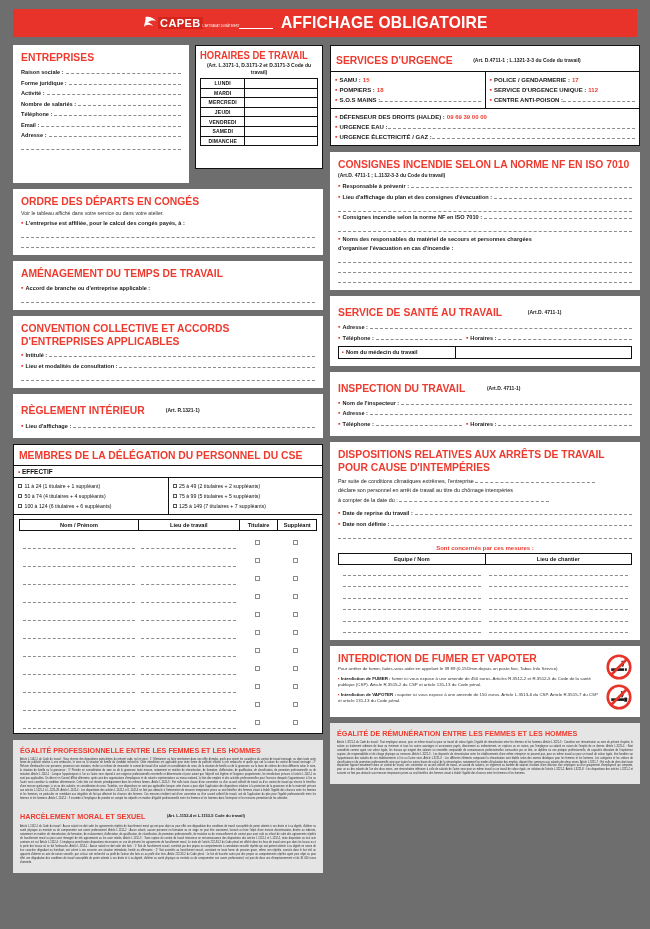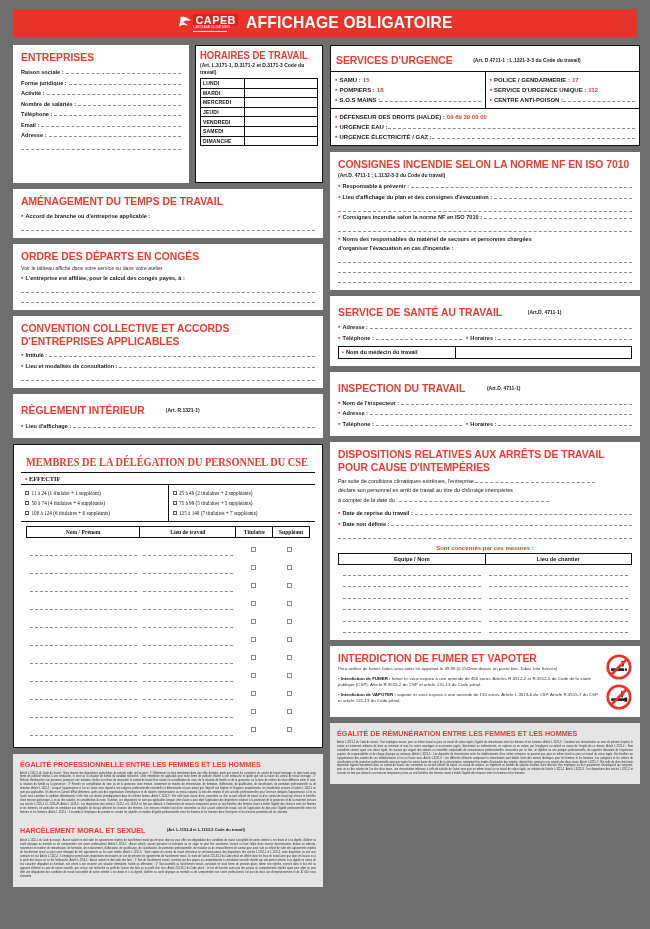--- a/index.html
+++ b/index.html
@@ -21,21 +21,21 @@
     align-items: center;
     justify-content: center;
     gap: 8px;
   }
   .logo {
     display: flex;
     align-items: center;
     gap: 1px;
   }
   .logo-swoosh { width: 13px; height: 16px; }
-  .logo-text { display: flex; flex-direction: column; align-items: flex-start; }
+  .logo-text { display: flex; flex-direction: row; align-items: flex-end; }
   .logo-word {
     color: #ffffff;
     font-size: 11px;
     font-weight: bold;
     letter-spacing: .4px;
     background: #d4241c;
     padding: 0 2px;
     line-height: 12px;
   }
   .logo-sub {
@@ -340,21 +340,21 @@
               <span class="dots"></span>
             </div>
           <div class="field">
               <span class="lbl">Adresse :</span>
               <span class="dots"></span>
             </div>
           <div class="blankline"></div>
         </div>
       </div>
 
-      <div class="panel framed" style="width:128px;height:138px;padding:3px 4px;">
+      <div class="panel framed" style="width:128px;height:124px;padding:3px 4px;text-align:center;">
         <div class="sec-title sm">HORAIRES DE TRAVAIL</div>
         <div class="legal">(Art. L.3171-1, D.3171-2 et D.3171-3 Code du travail)</div>
         <table class="hr-table">
           <tbody>
             <tr>
                 <td class="day">LUNDI</td>
                 <td></td>
               </tr>
             <tr>
                 <td class="day">MARDI</td>
@@ -379,36 +379,36 @@
             <tr>
                 <td class="day">DIMANCHE</td>
                 <td></td>
               </tr>
           </tbody>
         </table>
       </div>
     </div>
 
     <div class="panel">
-      <div class="sec-title">AMÉNAGEMENT DU TEMPS DE TRAVAIL</div>
-      <div class="field" style="margin-top:4px;">
-        <span class="bullet">▪</span>
-        <span class="lbl">Accord de branche ou d'entreprise applicable :</span>
-      </div>
-      <div class="blankline"></div>
-    </div>
-
-    <div class="panel">
       <div class="sec-title">ORDRE DES DÉPARTS EN CONGÉS</div>
       <div class="note">Voir le tableau affiché dans votre service ou dans votre atelier.</div>
       <div class="field">
         <span class="bullet">▪</span>
         <span class="lbl">L'entreprise est affiliée, pour le calcul des congés payés, à :</span>
       </div>
       <div class="blankline"></div>
+      <div class="blankline"></div>
+    </div>
+
+    <div class="panel">
+      <div class="sec-title">AMÉNAGEMENT DU TEMPS DE TRAVAIL</div>
+      <div class="field" style="margin-top:4px;">
+        <span class="bullet">▪</span>
+        <span class="lbl">Accord de branche ou d'entreprise applicable :</span>
+      </div>
       <div class="blankline"></div>
     </div>
 
     <div class="panel">
       <div class="sec-title">CONVENTION COLLECTIVE ET ACCORDS</div>
       <div class="sec-title">D'ENTREPRISES APPLICABLES</div>
       <div class="field" style="margin-top:3px;">
         <span class="bullet">▪</span>
         <span class="lbl">Intitulé :</span>
         <span class="dots"></span>
@@ -426,21 +426,21 @@
         <span class="sec-title" style="display:inline-block;">RÈGLEMENT INTÉRIEUR</span>
         <span class="legal inline">(Art. R.1321-1)</span>
       </div>
       <div class="field" style="margin-top:4px;">
         <span class="bullet">▪</span>
         <span class="lbl">Lieu d'affichage :</span>
         <span class="dots"></span>
       </div>
     </div>
 
-    <div class="panel framed" style="padding:7px;font-family:Liberation Serif, serif;">
+    <div class="panel framed" style="padding:0;">
       <div class="cse-head" style="padding:4px 5px 3px 5px;">
         <div class="sec-title">MEMBRES DE LA DÉLÉGATION DU PERSONNEL DU CSE</div>
       </div>
       <div class="effectif-bar">
         <span class="bullet">▪</span>
         <span>EFFECTIF</span>
       </div>
       <div class="eff-grid">
         <div class="eff-col">
           <div class="eff-item">

